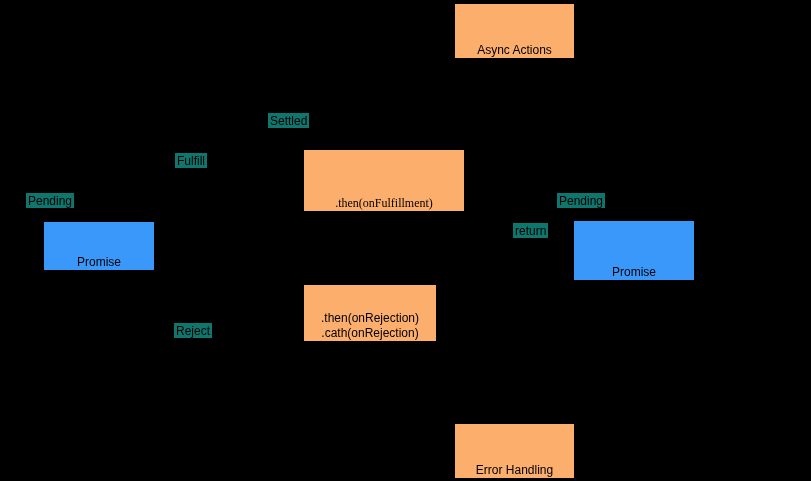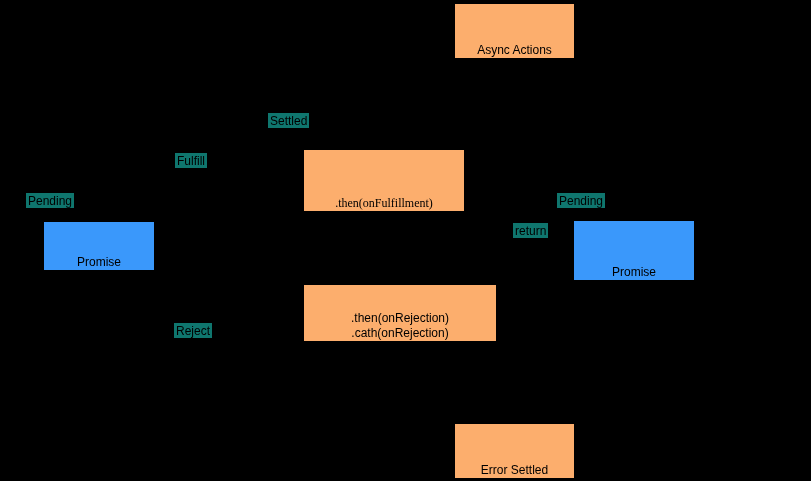--- a/index.html
+++ b/index.html
@@ -67,27 +67,27 @@
 
   <div class="node blue" style="left:0px; top:222px; width:110px; height:48px;">
     <span>Promise</span>
   </div>
 
   <div class="node blue" style="left:530px; top:221px; width:120px; height:59px;">
     <span>Promise</span>
   </div>
 
 
-  <div class="node orange" style="left:260px; top:285px; width:192px; height:56px;">
+  <div class="node orange" style="left:260px; top:285px; width:132px; height:56px;">
     <span>.then(onRejection)
 .cath(onRejection)</span>
   </div>
 
   <div class="node orange" style="left:411px; top:424px; width:119px; height:54px;">
-    <span>Error Settled</span>
+    <span>Error Handling</span>
   </div>
 
   <div class="edge-label" style="left:268px; top:113px;">
     <span>Settled</span>
   </div>
 
   <div class="edge-label" style="left:175px; top:153px;">
     <span>Fulfill</span>
   </div>
 

